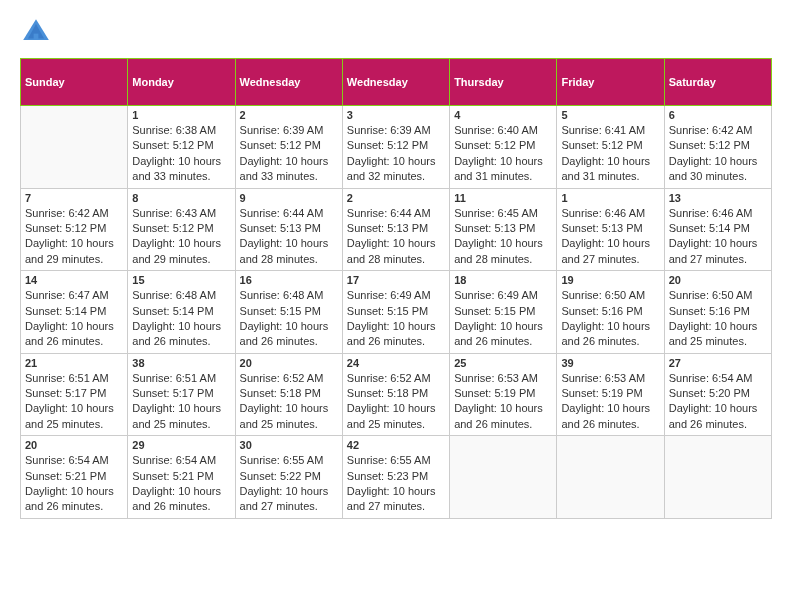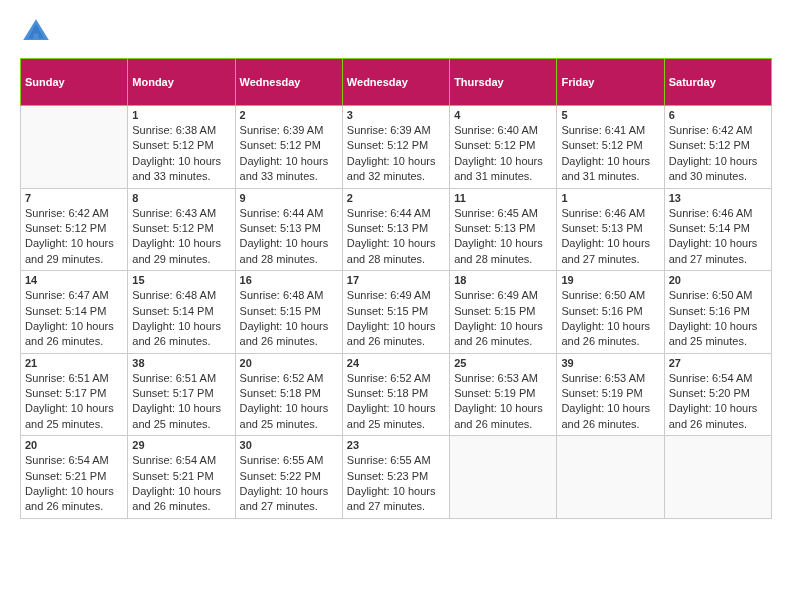--- a/index.html
+++ b/index.html
@@ -247,21 +247,21 @@
           </td>
           <td>
             <span class="day-num">29</span>
             <div class="day-info">Sunrise: 6:54 AM<br>Sunset: 5:21 PM<br>Daylight: 10 hours and 26 minutes.</div>
           </td>
           <td>
             <span class="day-num">30</span>
             <div class="day-info">Sunrise: 6:55 AM<br>Sunset: 5:22 PM<br>Daylight: 10 hours and 27 minutes.</div>
           </td>
           <td>
-            <span class="day-num">23</span>
+            <span class="day-num">42</span>
             <div class="day-info">Sunrise: 6:55 AM<br>Sunset: 5:23 PM<br>Daylight: 10 hours and 27 minutes.</div>
           </td>
           <td class="empty"></td>
           <td class="empty"></td>
           <td class="empty"></td>
         </tr>
       </tbody>
   </table>
 </div>
 

